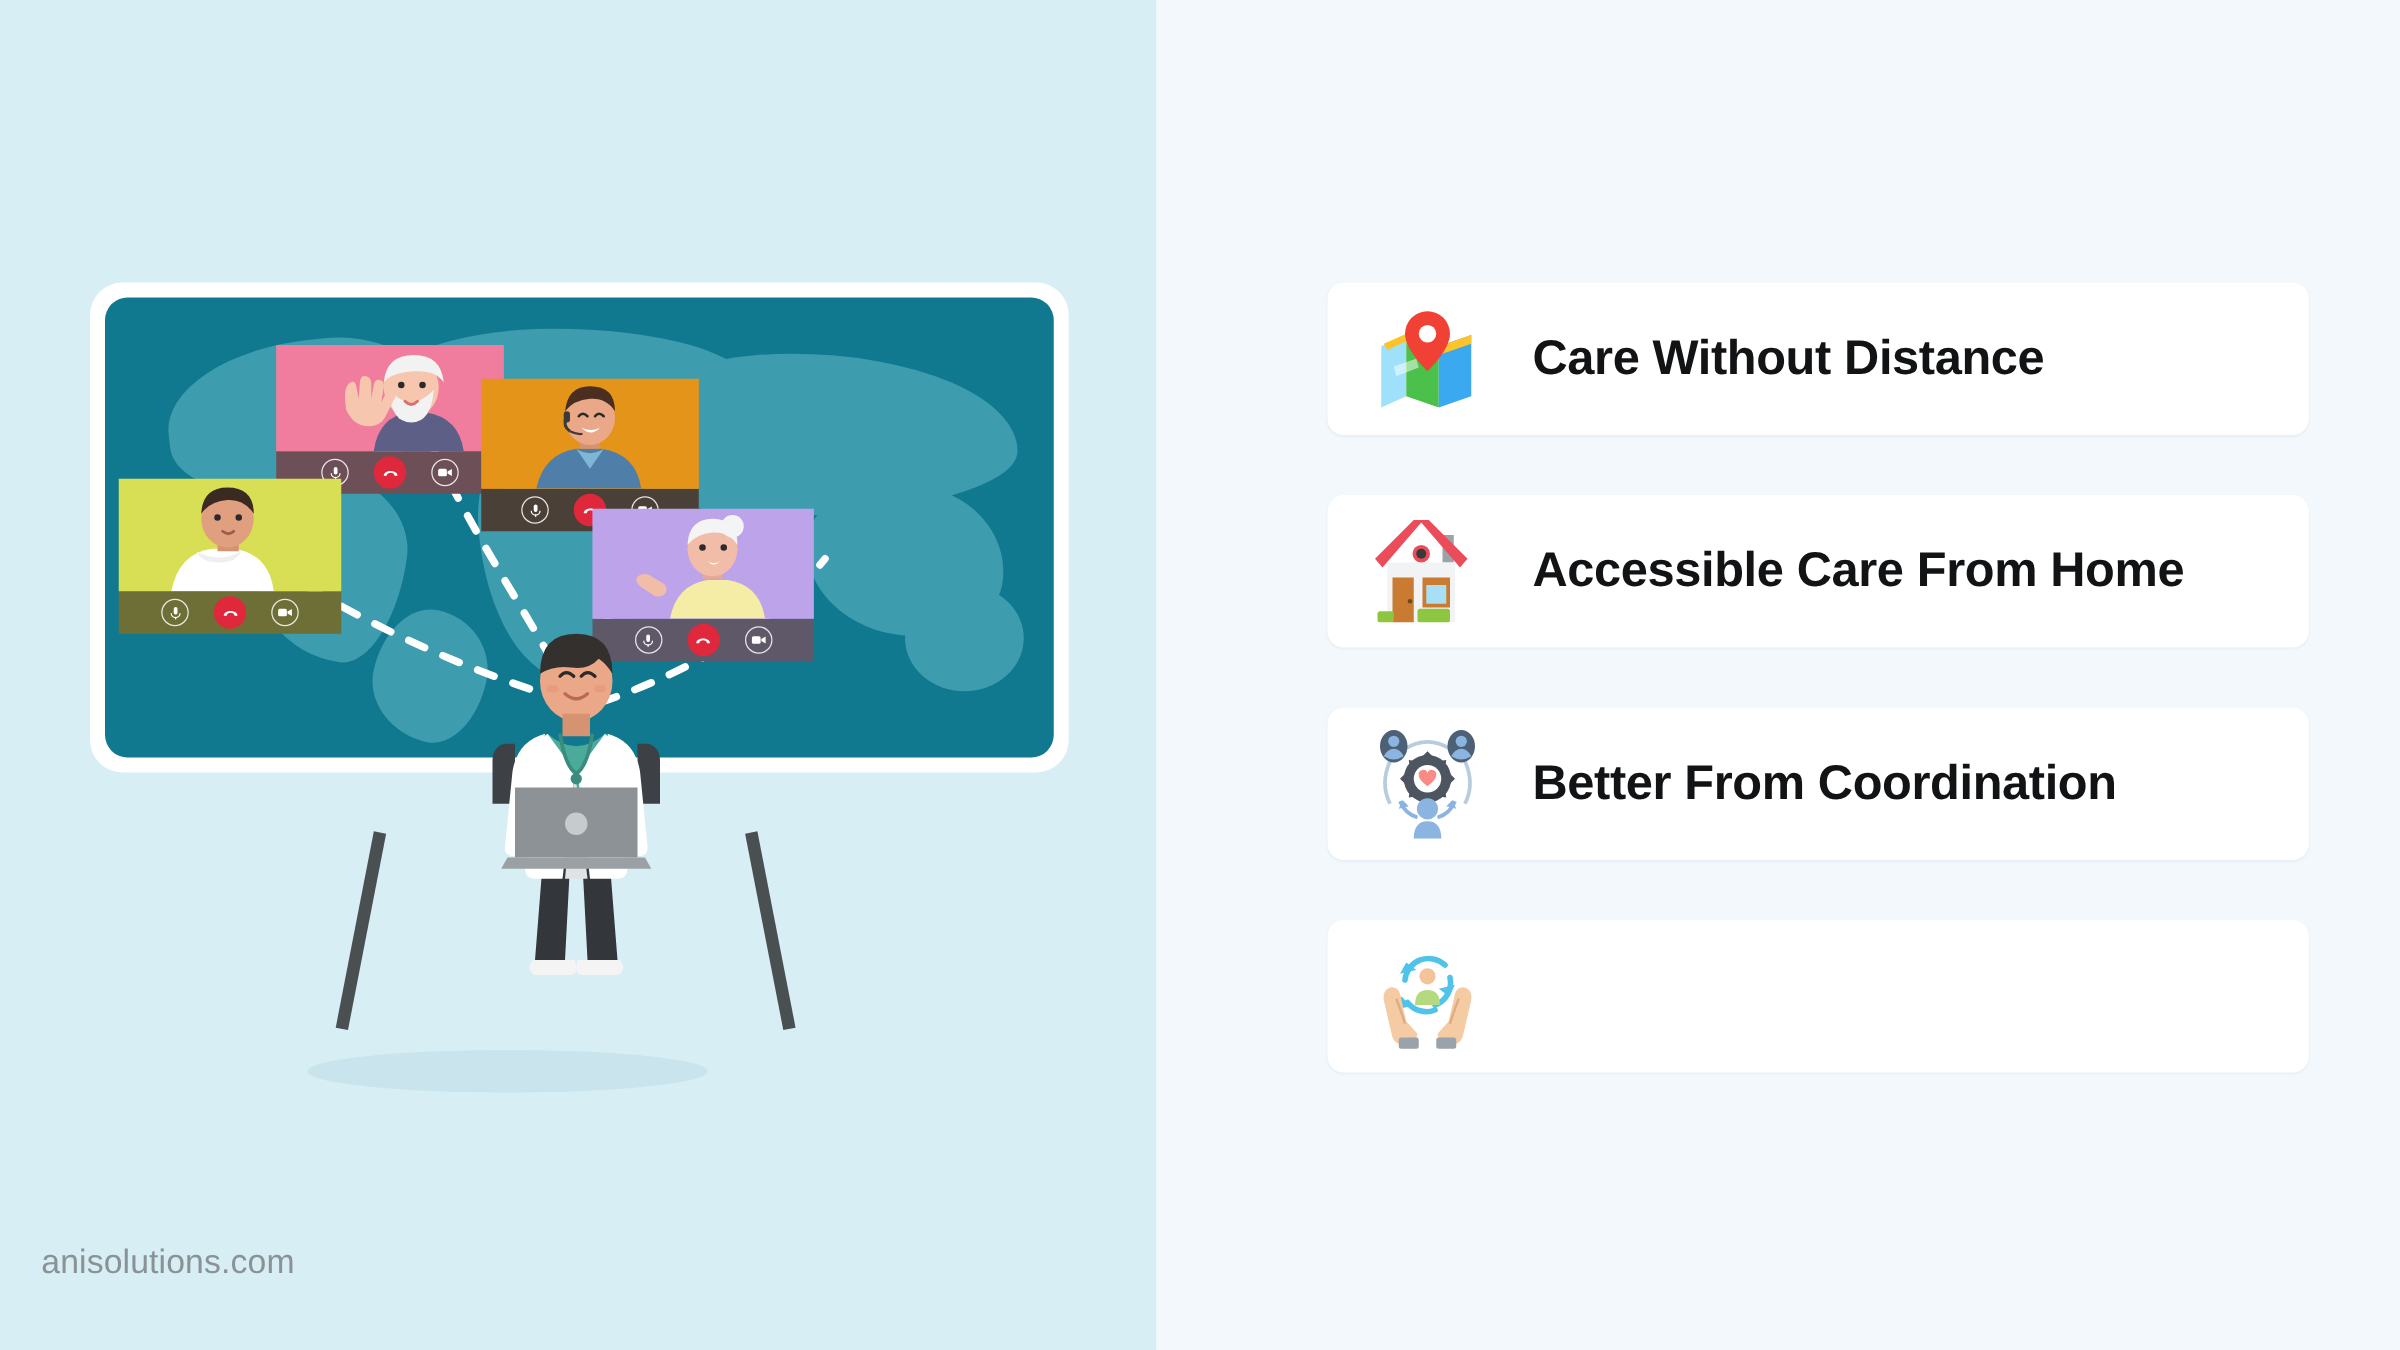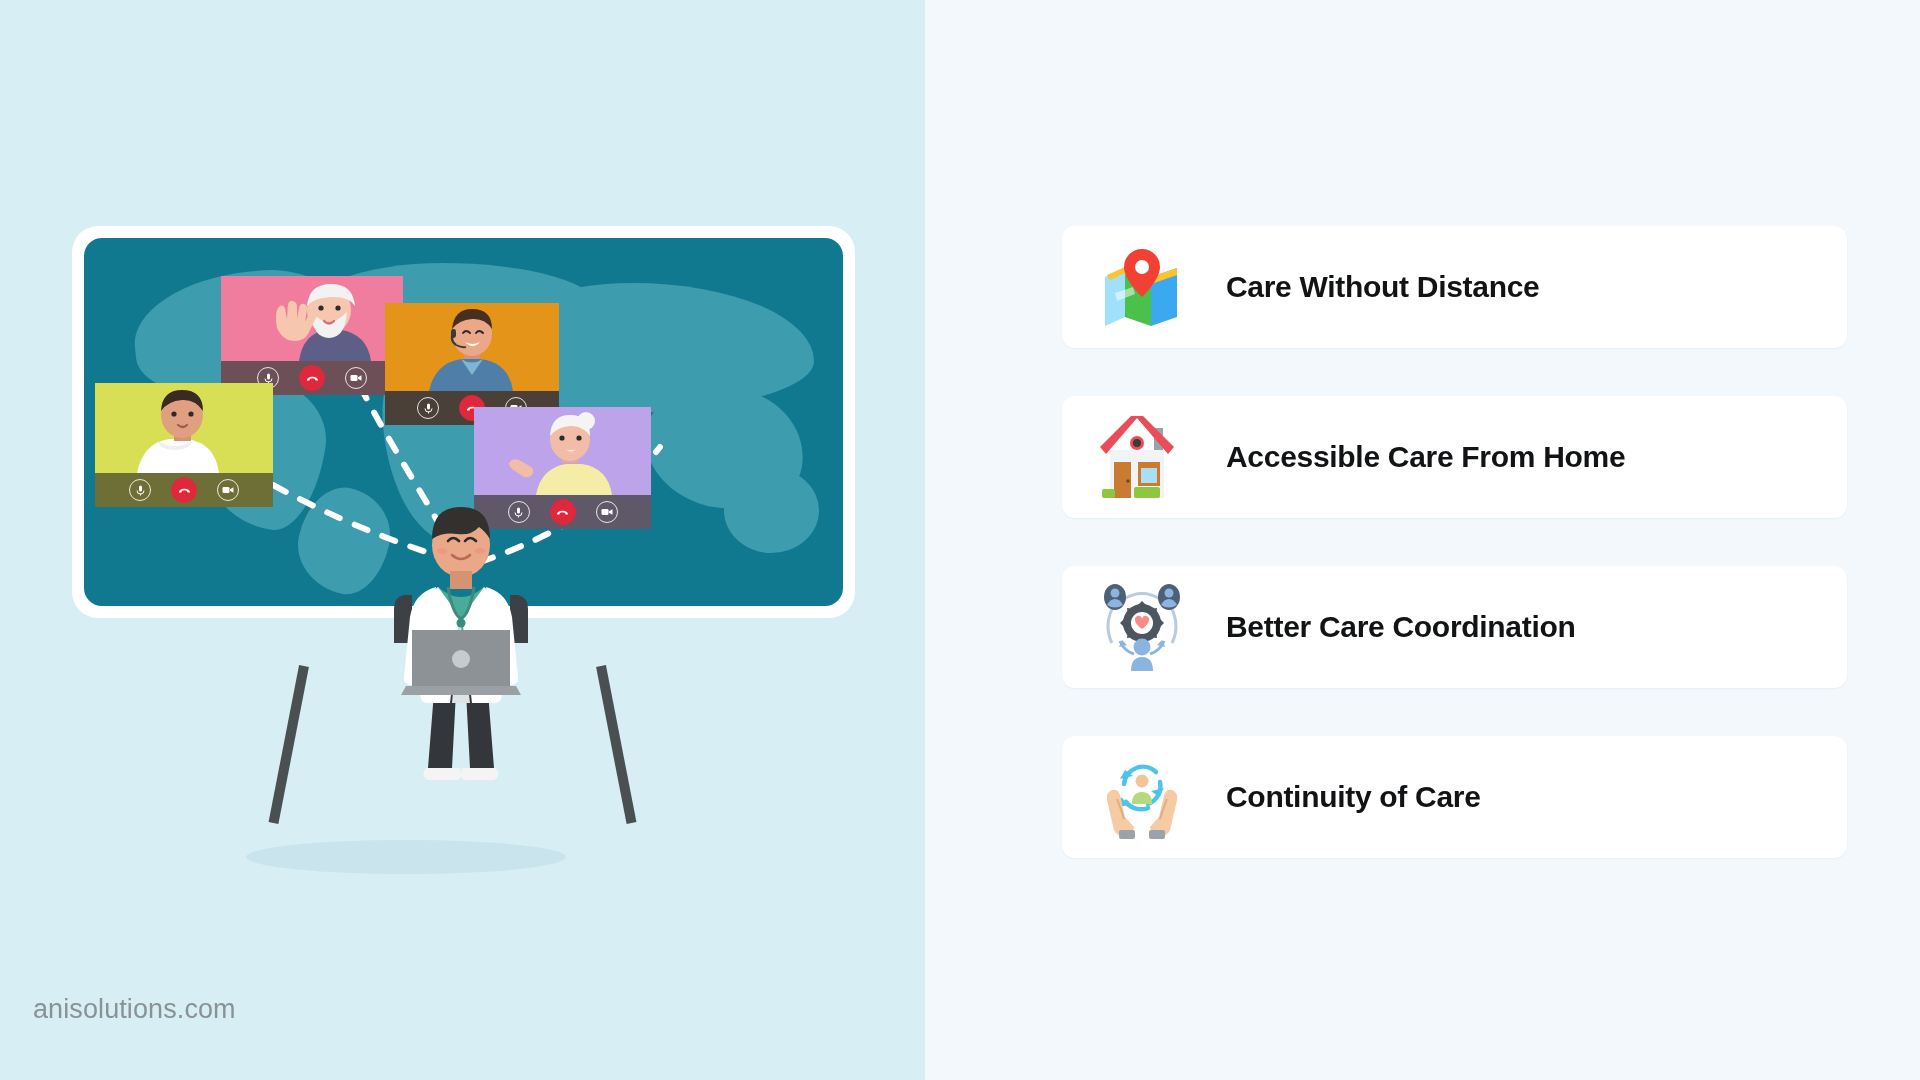--- a/index.html
+++ b/index.html
@@ -113,21 +113,21 @@
     width:785px; height:122px; background:#ffffff; border-radius:13px;
     display:flex; align-items:center; margin-bottom:48px;
     box-shadow:0 1px 2px rgba(40,70,100,.05);
   }
   .feature-card:last-child{ margin-bottom:0; }
   .feature-icon{
     width:104px; min-width:104px; height:100px; margin-left:28px;
     display:flex; align-items:center; justify-content:center;
   }
   .feature-label{
-    font-size:30px; font-weight:600; color:#111315;
+    font-size:39px; font-weight:600; color:#111315;
     letter-spacing:-.3px; margin-left:32px; white-space:nowrap;
   }
 </style>
 </head>
 <body>
 
 <div id="left-panel">
   <div id="illustration">
 
     <div id="screen-frame"></div>
@@ -424,21 +424,21 @@
           <circle cx="44" cy="40" r="11" fill="#ffffff"></circle>
           <path d="M44 46 q-7-5-7-9 a3.6 3.6 0 017-1.6 a3.6 3.6 0 017 1.6 q0 4-7 9z" fill="#f98b86"></path>
           <path d="M22 58 q4 10 14 13" stroke="#8cb4e0" stroke-width="3" fill="none"></path>
           <path d="M24 57 l-3 7 l8-2z" fill="#8cb4e0"></path>
           <path d="M66 58 q-4 10-14 13" stroke="#8cb4e0" stroke-width="3" fill="none"></path>
           <path d="M64 57 l3 7 l-8-2z" fill="#8cb4e0"></path>
           <circle cx="44" cy="64" r="8.5" fill="#8cb4e0"></circle>
           <path d="M33 88 q0-14 11-14 q11 0 11 14z" fill="#8cb4e0"></path>
         </svg>
       </div>
-      <div class="feature-label">Better Care Coordination</div>
+      <div class="feature-label">Better From Coordination</div>
     </div>
 
     <div class="feature-card">
       <div class="feature-icon">
         <svg width="88" height="86" viewBox="0 0 88 86">
           <path d="M26 30 a19 19 0 0132-12" stroke="#4fc3e8" stroke-width="4.5" fill="none" stroke-linecap="round"></path>
           <path d="M22 25 l5-9 l8 6z" fill="#4fc3e8"></path>
           <path d="M62 28 a19 19 0 01-12 22" stroke="#4fc3e8" stroke-width="4.5" fill="none" stroke-linecap="round"></path>
           <path d="M66 34 l-5 9 l-8-6z" fill="#4fc3e8"></path>
           <path d="M28 48 a19 19 0 0022 6" stroke="#4fc3e8" stroke-width="4.5" fill="none" stroke-linecap="round"></path>
@@ -446,17 +446,16 @@
           <circle cx="44" cy="27" r="6.5" fill="#f3c49a"></circle>
           <path d="M34 50 q0-12 10-12 q10 0 10 12z" fill="#b5d97f"></path>
           <path d="M14 36 q-6 2-5 10 l6 26 q1 8 8 10 l10 3 l3-12 l-9-10 l-5-22 q-2-6-8-5z" fill="#f5cba4"></path>
           <path d="M74 36 q6 2 5 10 l-6 26 q-1 8-8 10 l-10 3 l-3-12 l9-10 l5-22 q2-6 8-5z" fill="#f5cba4"></path>
           <path d="M19 45 q4 10 7 20" stroke="#e0ac81" stroke-width="2" fill="none"></path>
           <path d="M69 45 q-4 10-7 20" stroke="#e0ac81" stroke-width="2" fill="none"></path>
           <rect x="21" y="76" width="16" height="9" rx="2" fill="#9aa3ab"></rect>
           <rect x="51" y="76" width="16" height="9" rx="2" fill="#9aa3ab"></rect>
         </svg>
       </div>
-      <div class="feature-label">Continuity of Care</div>
     </div>
 
   </div>
 </div>
 
 </body></html>

